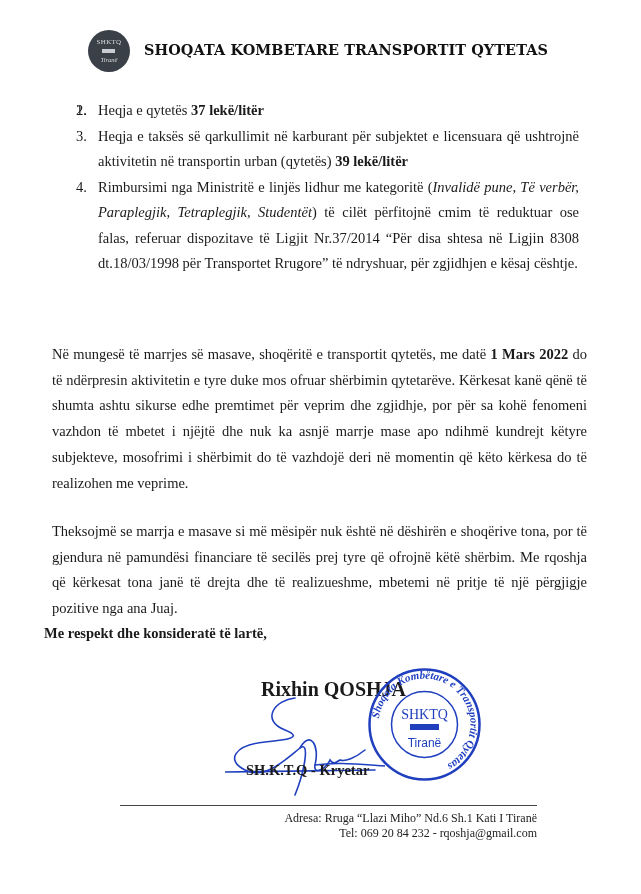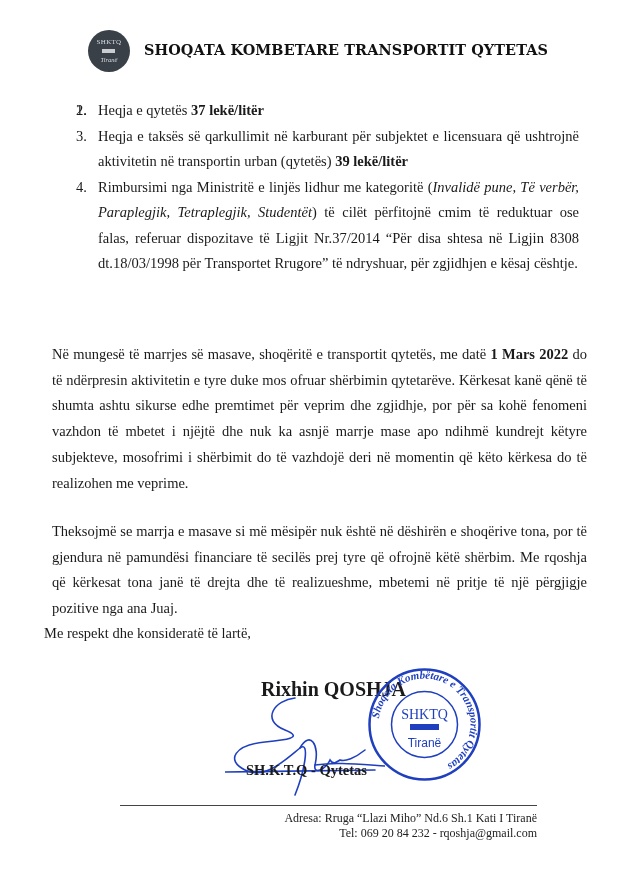--- a/index.html
+++ b/index.html
@@ -17,21 +17,21 @@
     .list { position: absolute; left: 76px; top: 98px; width: 503px; margin: 0; padding: 0; list-style: none;
       font-size: 14.5px; line-height: 25.5px; }
     .list li { position: relative; padding-left: 22px; text-align: justify; margin-bottom: 0; }
     .list li .num { position: absolute; left: 0; top: 0; }
     b { font-weight: 700; }
     i { font-style: italic; }
 
     .para { position: absolute; left: 44px; width: 535px; font-size: 14.5px; line-height: 25.7px; text-align: justify; margin: 8px; }
     .p1 { top: 334px; }
     .p2 { top: 511px; }
-    .closing { position: absolute; left: 44px; top: 625px; font-size: 14.5px; font-weight: 400; }
+    .closing { position: absolute; left: 44px; top: 625px; font-size: 14.5px; font-weight: 700; }
 
     .sig-name { position: absolute; left: 261px; top: 678px; font-size: 20px; font-weight: 700; }
     .sig-role { position: absolute; left: 246px; top: 762px; font-size: 14.5px; font-weight: 700; }
     .signature { position: absolute; left: 225px; top: 690px; width: 160px; height: 110px; }
     .stamp { position: absolute; left: 367px; top: 667px; width: 115px; height: 115px; }
 
     .footer-rule { position: absolute; left: 120px; top: 805px; width: 417px; height: 1px; background: #444; }
     .footer { position: absolute; left: 120px; top: 811px; width: 417px; text-align: right;
       font-size: 12px; line-height: 15px; color: #222; }
     .footer .email { color: #222; }
@@ -79,19 +79,19 @@
   <circle cx="57.5" cy="57.5" r="55" fill="none" stroke="#1f3fbf" stroke-width="2.5"></circle>
   <circle cx="57.5" cy="57.5" r="33" fill="none" stroke="#1f3fbf" stroke-width="1.5"></circle>
   <text font-family="Liberation Serif, serif" font-style="italic" font-weight="700" font-size="11" fill="#1f3fbf">
     <textPath href="#stampArc" startOffset="2%" id="stamp-arc-text">Shoqata Kombëtare e Transportit Qytetas</textPath>
   </text>
   <text x="57.5" y="52" text-anchor="middle" font-family="Liberation Serif, serif" font-size="14" fill="#1f3fbf">SHKTQ</text>
   <rect x="43" y="57" width="29" height="6" fill="#1f3fbf"></rect>
   <text x="57.5" y="80" text-anchor="middle" font-family="Liberation Sans, sans-serif" font-size="12" fill="#1f3fbf">Tiranë</text>
 </svg>
 
-<div class="sig-role">SH.K.T.Q - Qytetas</div>
+<div class="sig-role">SH.K.T.Q - Kryetar</div>
 
 <div class="footer-rule"></div>
 <div class="footer">
   <div>Adresa:  Rruga “Llazi Miho” Nd.6 Sh.1 Kati I Tiranë</div>
   <div><span>Tel: 069 20 84 232 - </span><a class="email">rqoshja@gmail.com</a></div>
 </div>
 
 </body></html>

